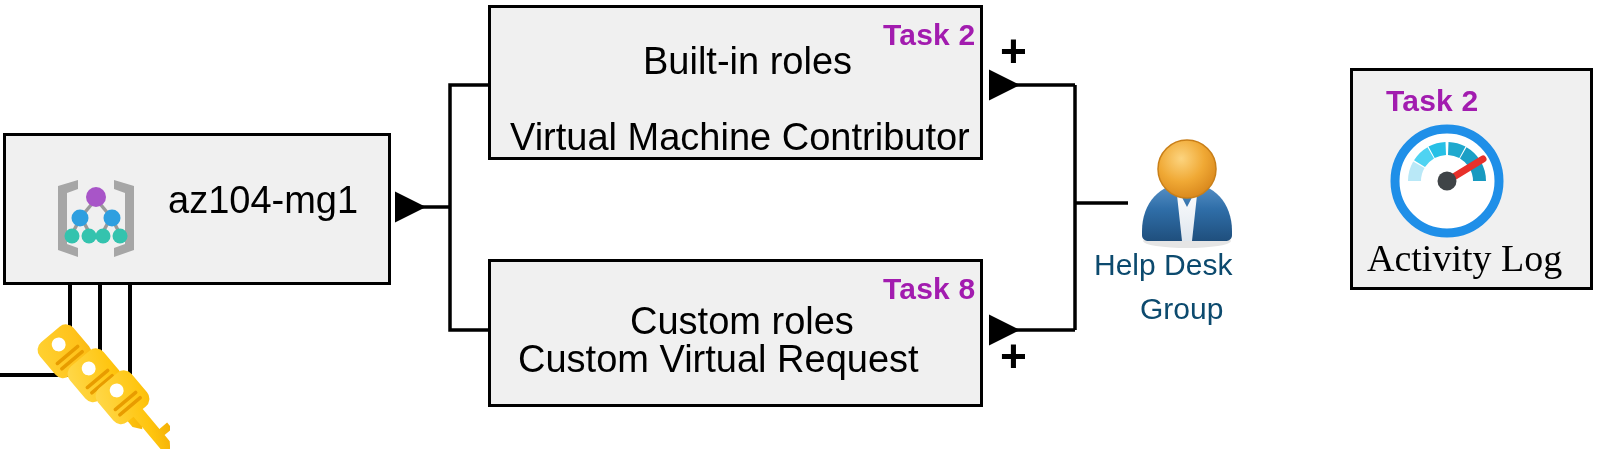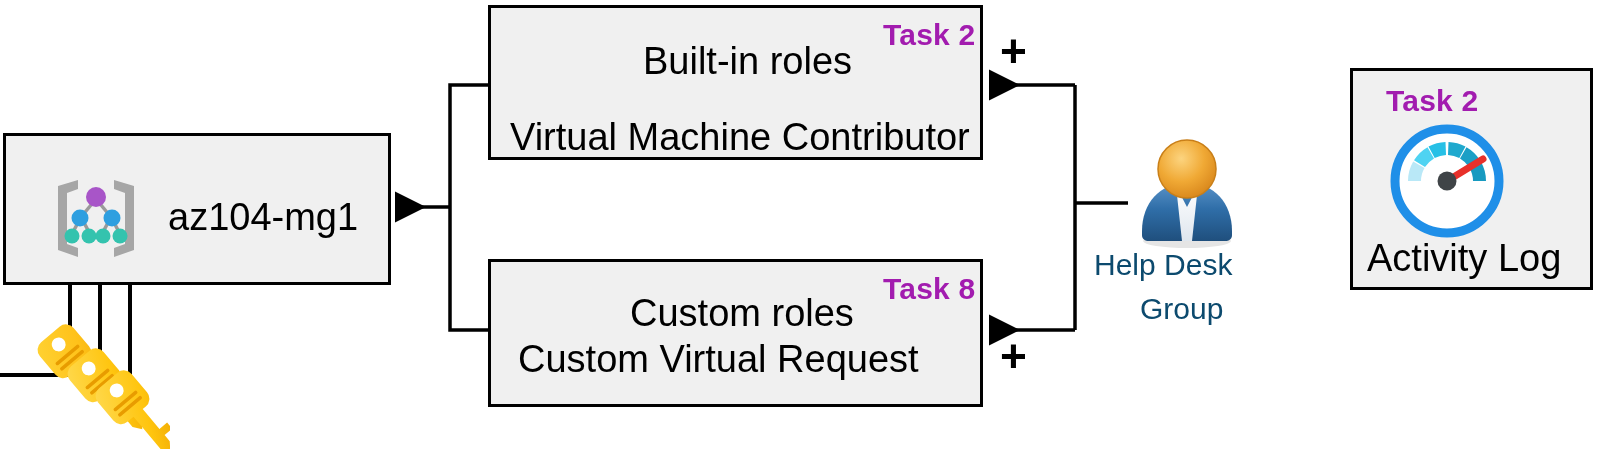--- a/index.html
+++ b/index.html
@@ -93,21 +93,21 @@
       <marker id="arrowUp" markerWidth="9" markerHeight="9" refX="4.5" refY="8" orient="auto" markerUnits="strokeWidth">
         <path d="M0,9 L9,9 L4.5,0 z" fill="#000000"></path>
       </marker>
     </defs>
     <path d="M70,372 L70,247" fill="none" stroke="#000000" stroke-width="4" marker-end="url(#arrowUp)"></path>
     <path d="M100,394 L100,247" fill="none" stroke="#000000" stroke-width="4" marker-end="url(#arrowUp)"></path>
     <path d="M130,415 L130,252" fill="none" stroke="#000000" stroke-width="4" marker-end="url(#arrowUp)"></path>
   </svg>
 
   <div class="box" style="left:3px; top:133px; width:388px; height:152px;"></div>
-  <div class="body-text" style="left:168px; top:194px;">az104-mg1</div>
+  <div class="body-text" style="left:168px; top:177px;">az104-mg1</div>
 
   <svg class="icon-abs" style="left:48px; top:172px;" width="96" height="92" viewBox="0 0 96 92">
 
     <path d="M30,8 L10,14 L10,78 L30,85 L30,76 L19,72 L19,21 L30,17 Z" fill="#a6a6a6"></path>
 
     <path d="M66,8 L86,14 L86,78 L66,85 L66,76 L77,72 L77,21 L66,17 Z" fill="#a6a6a6"></path>
 
     <g stroke="#9a9a9a" stroke-width="3.5" fill="none">
       <path d="M48,27 L33,45"></path>
       <path d="M48,27 L63,45"></path>
@@ -128,21 +128,21 @@
     <circle cx="72" cy="64" r="7.5" fill="#34c3ae"></circle>
   </svg>
 
   <div class="box" style="left:488px; top:5px; width:495px; height:155px;"></div>
   <div class="task-label" style="left:883px; top:18px;">Task 2</div>
   <div class="body-text" style="left:643px; top:38px;">Built-in roles</div>
   <div class="body-text" style="left:510px; top:84px;margin-top:30px;">Virtual Machine Contributor</div>
 
   <div class="box" style="left:488px; top:259px; width:495px; height:148px;"></div>
   <div class="task-label" style="left:883px; top:272px;">Task 8</div>
-  <div class="body-text" style="left:630px; top:290px;">Custom roles</div>
+  <div class="body-text" style="left:630px; top:298px;">Custom roles</div>
   <div class="body-text" style="left:518px; top:336px;">Custom Virtual Request</div>
 
   <div class="plus" style="left:1000px; top:28px;">+</div>
   <div class="plus" style="left:1000px; top:333px;">+</div>
 
   <svg class="icon-abs" style="left:1128px; top:137px;" width="118" height="118" viewBox="0 0 118 118">
     <defs>
       <radialGradient id="headG" cx="40%" cy="32%" r="72%">
         <stop offset="0%" stop-color="#fcd47f"></stop>
         <stop offset="55%" stop-color="#f0a935"></stop>
@@ -183,21 +183,21 @@
       <path d="M -18.5,-34.4 A 39,39 0 0 1 -1.5,-39 L -1,-26 A 26,26 0 0 0 -12.3,-22.9 Z" fill="#27c0e6"></path>
       <path d="M 1.5,-39 A 39,39 0 0 1 18.5,-34.4 L 12.3,-22.9 A 26,26 0 0 0 1,-26 Z" fill="#1fa9ce"></path>
       <path d="M 19.5,-33.8 A 39,39 0 0 1 33,-20.8 L 22,-13.9 A 26,26 0 0 0 13,-22.5 Z" fill="#1b9fc6"></path>
       <path d="M 33.8,-19.5 A 39,39 0 0 1 39,0 L 26,0 A 26,26 0 0 0 22.5,-13 Z" fill="#179ac0"></path>
 
       <path d="M 0,0 L 36,-22" stroke="#e8302a" stroke-width="7" stroke-linecap="round"></path>
 
       <circle cx="0" cy="0" r="9.5" fill="#3f4447"></circle>
     </g>
   </svg>
-  <div class="body-text" style="left:1367px; top:235px;">Activity Log</div>
+  <div class="body-text" style="left:1367px; top:235px;font-family:Liberation Serif, serif;">Activity Log</div>
 
   <svg class="icon-abs" style="left:30px; top:310px;" width="140" height="139" viewBox="0 0 140 139">
     <defs>
       <linearGradient id="keyG" x1="0" y1="0" x2="1" y2="1">
         <stop offset="0%" stop-color="#ffd233"></stop>
         <stop offset="55%" stop-color="#ffc21a"></stop>
         <stop offset="100%" stop-color="#f0a800"></stop>
       </linearGradient>
       <linearGradient id="keyG2" x1="0" y1="0" x2="1" y2="1">
         <stop offset="0%" stop-color="#ffd94d"></stop>

